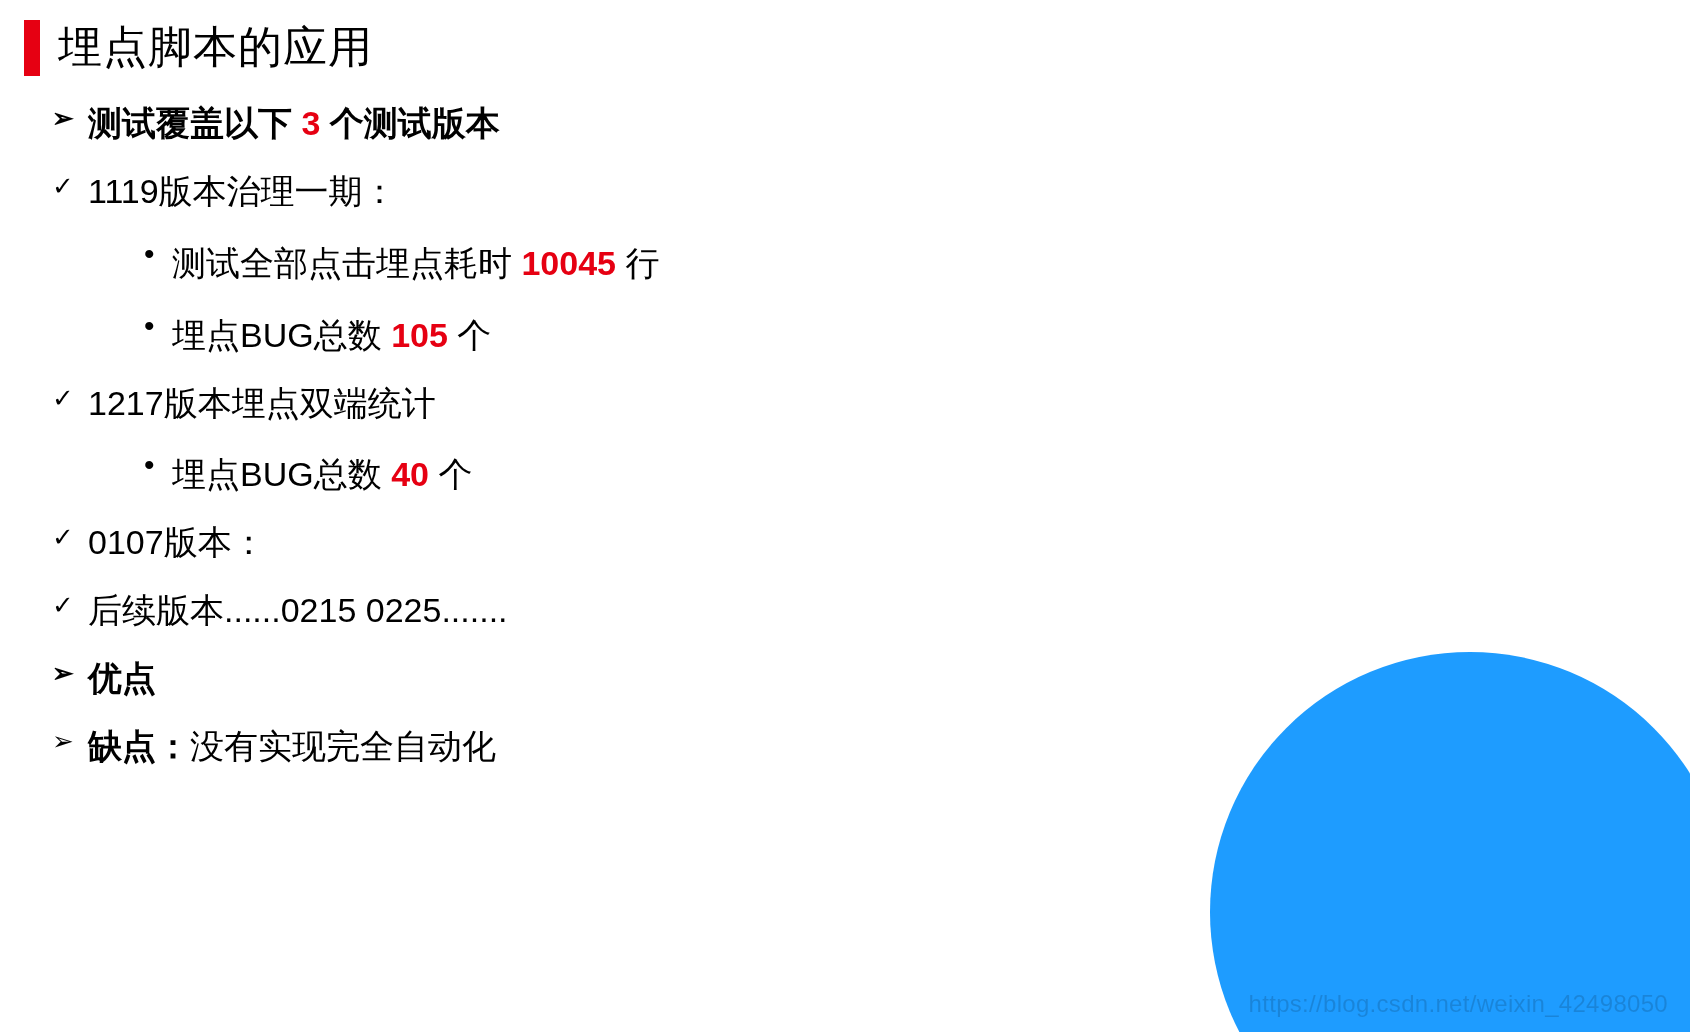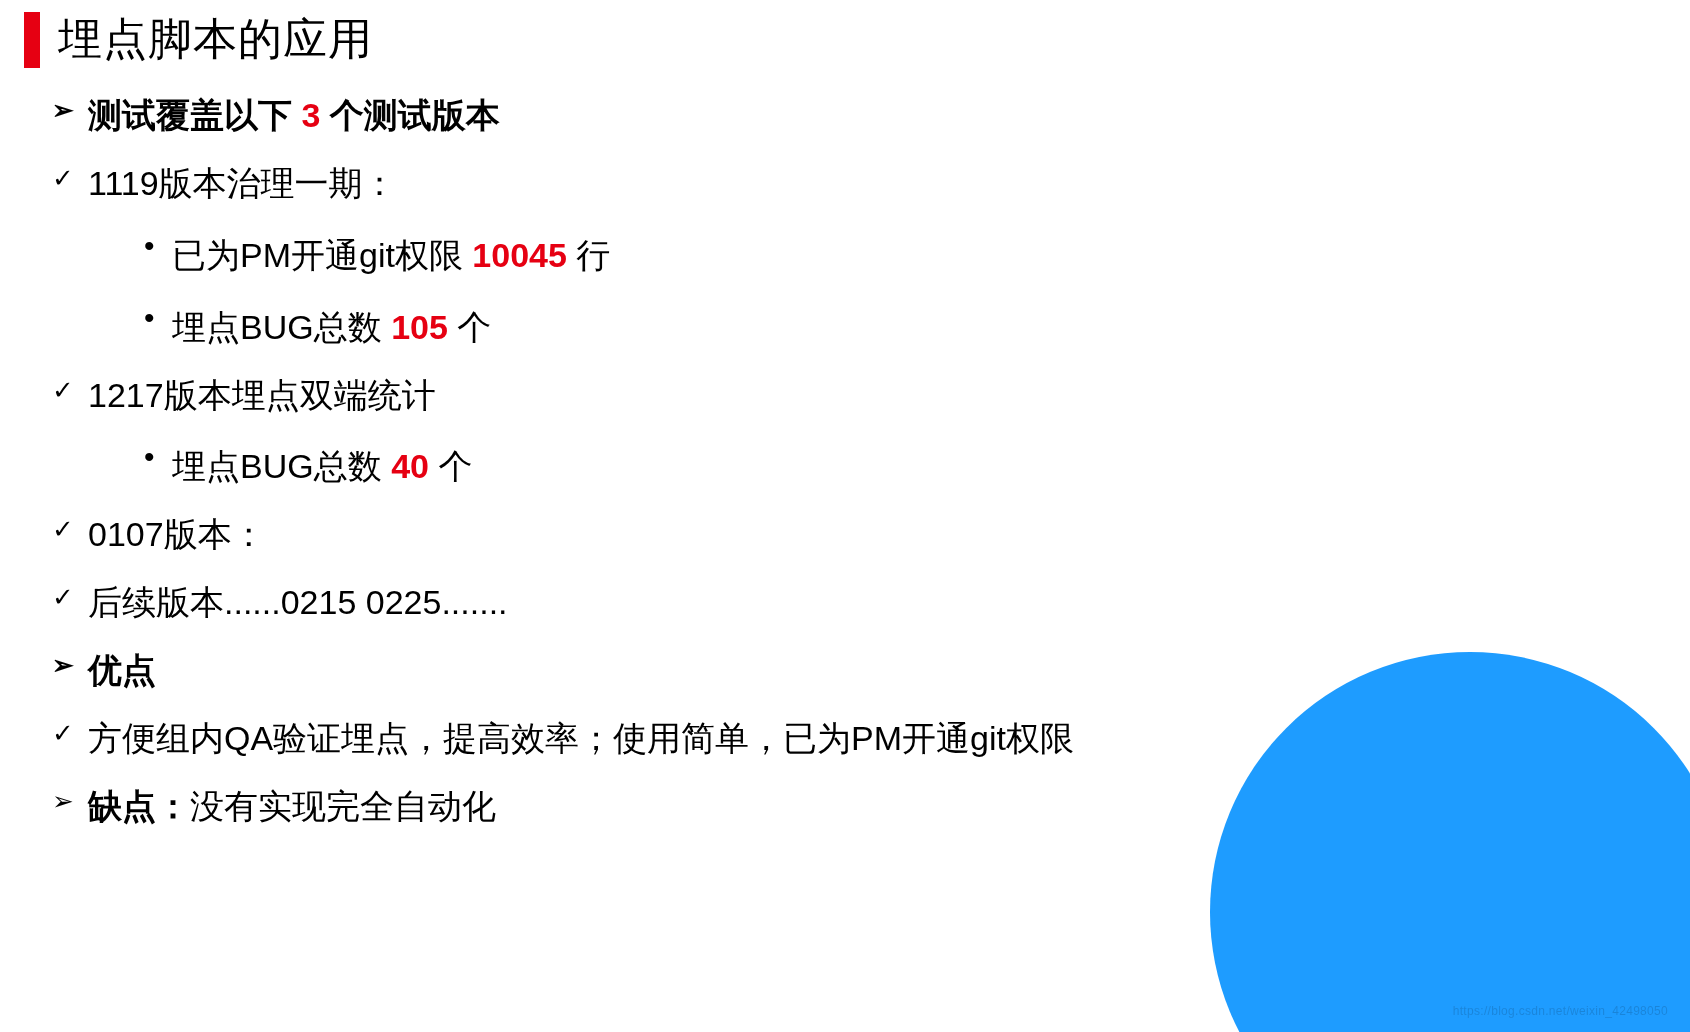--- a/index.html
+++ b/index.html
@@ -11,21 +11,21 @@
     font-family: "Microsoft YaHei", "PingFang SC", "Hiragino Sans GB", sans-serif;
     color: #000;
     overflow: hidden;
     position: relative;
   }
   .slide {
     position: relative;
     width: 1690px;
     height: 1032px;
     box-sizing: border-box;
-    padding: 10px 10px 0 24px;
+    padding: 18px 10px 0 24px;
   }
   .title-row {
     display: flex;
     align-items: center;
     margin-bottom: 24px;
   }
   .red-bar {
     width: 16px;
     height: 56px;
     background: #e60012;
@@ -95,21 +95,21 @@
     bottom: -140px;
     width: 520px;
     height: 520px;
     background: #1e9cff;
     border-radius: 50%;
   }
   .watermark {
     position: absolute;
     right: 22px;
     bottom: 14px;
-    font-size: 12px;
+    font-size: 24px;
     color: rgba(0,0,0,0.15);
     z-index: 5;
     letter-spacing: 0.3px;
   }
 </style>
 </head>
 <body>
 
 <div class="slide">
 
@@ -119,38 +119,37 @@
   </div>
 
   <div class="content">
 
     <div class="lvl1 arrow bold">
       <span>测试覆盖以下 </span><span class="red">3</span><span> 个测试版本</span>
     </div>
 
     <div class="check"><span>1119版本治理一期：</span></div>
     <div class="lvl2">
-      <span>已为PM开通git权限 </span><span class="red">10045</span><span> 行</span>
+      <span>测试全部点击埋点耗时 </span><span class="red">10045</span><span> 行</span>
     </div>
     <div class="lvl2">
       <span>埋点BUG总数 </span><span class="red">105</span><span> 个</span>
     </div>
 
     <div class="check"><span>1217版本埋点双端统计</span></div>
     <div class="lvl2">
       <span>埋点BUG总数 </span><span class="red">40</span><span> 个</span>
     </div>
 
     <div class="check"><span>0107版本：</span></div>
 
     <div class="check"><span>后续版本......0215  0225.......</span></div>
 
     <div class="lvl1 arrow bold" style="margin-top:22px"><span>优点</span></div>
 
-    <div class="check"><span>方便组内QA验证埋点，提高效率；使用简单，已为PM开通git权限</span></div>
 
     <div class="lvl1 arrow" style="margin-top:22px">
       <span class="bold">缺点：</span><span>没有实现完全自动化</span>
     </div>
 
   </div>
 
   <div class="corner"></div>
   <div class="watermark">https://blog.csdn.net/weixin_42498050</div>
 </div>

